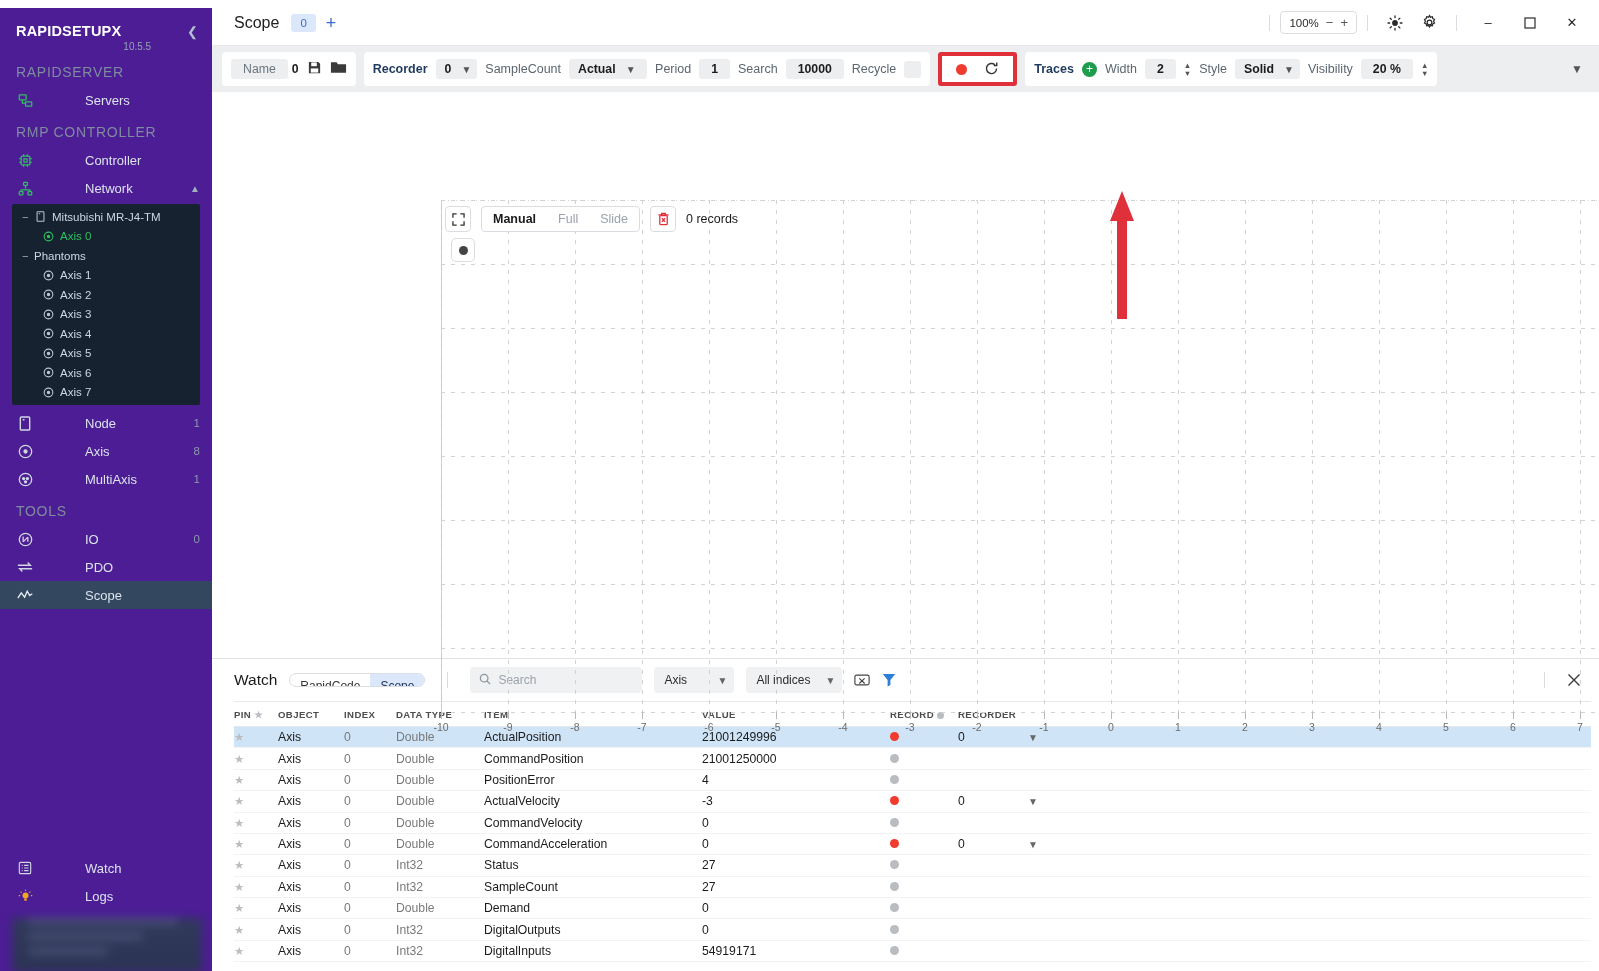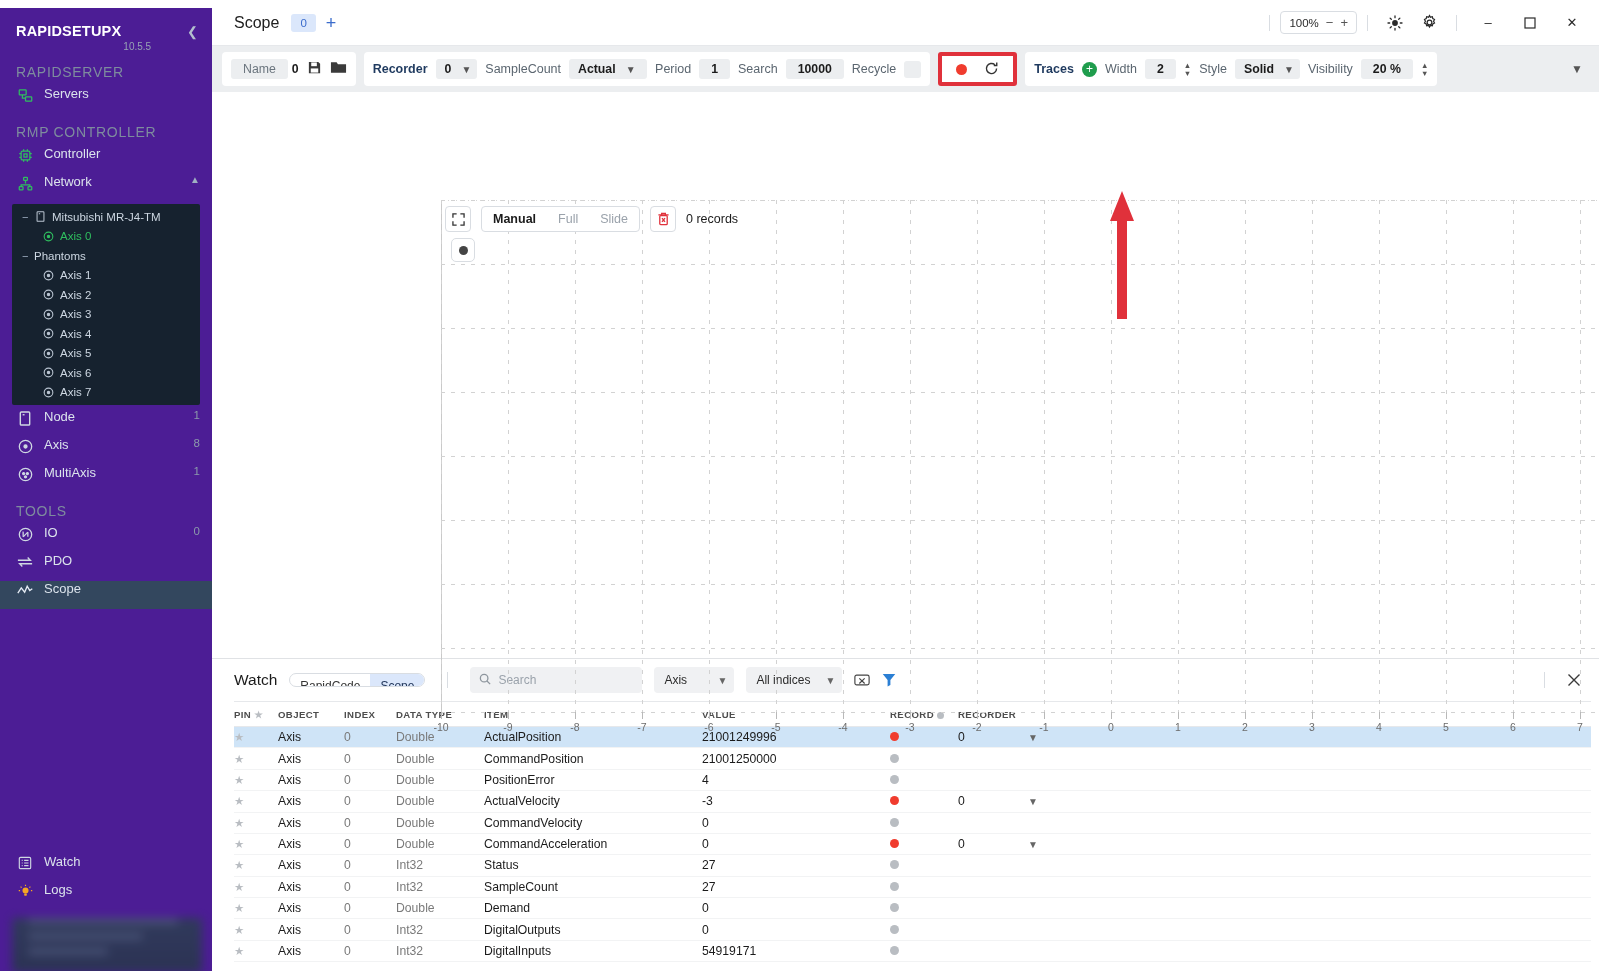--- a/index.html
+++ b/index.html
@@ -25,23 +25,24 @@
     height: 46px; display: flex; align-items: center; padding: 0 14px 0 16px;
   }
   .brand-name { font-size: 14.5px; font-weight: 700; color: #ffffff; letter-spacing: .2px; }
   .brand-ver { font-size: 10px; color: #97a3b4; margin-left: 2px; align-self: flex-end; margin-bottom: 2px;}
   .brand-collapse { margin-left: auto; color: #b3bfce; font-size: 13px; cursor: pointer; line-height: 1;}
   .sect-label {
     font-size: 14px; letter-spacing: .7px; color: #7e8c9e;
     padding: 10px 0 6px 16px; text-transform: uppercase;
   }
   .nav-row {
-    display: flex; height: 28px;
+    display: flex; align-items: center; height: 28px;
     padding: 0 12px 0 16px; font-size: 13px; color: #dbe3ec; cursor: pointer;
     position: relative;
+    gap: 41px;
   }
   .nav-row .ic { width: 18px; height: 18px; margin-right: 10px; flex: 0 0 18px; display:flex; align-items:center; justify-content:center;}
   .nav-row .cnt { margin-left: auto; font-size: 11.5px; color: #8b99ab; }
   .nav-row.selected { background: #33475e; }
   .nav-row .chev { margin-left: auto; font-size: 10px; color: #9fb0c2; }
   .tree-box { background: #16222f; margin: 2px 12px 2px 12px; border-radius: 2px; padding: 3px 0;}
   .tree-row { display: flex; align-items: center; height: 19.5px; font-size: 11.5px; color: #cdd7e2; padding-left: 10px; cursor: pointer;}
   .tree-row.lvl2 { padding-left: 30px; }
   .tree-dash { width: 12px; color: #9fb0c2; font-size: 11px;}
   .tree-ic { width: 13px; height: 13px; margin-right: 5px; display:flex; align-items:center; justify-content:center;}

